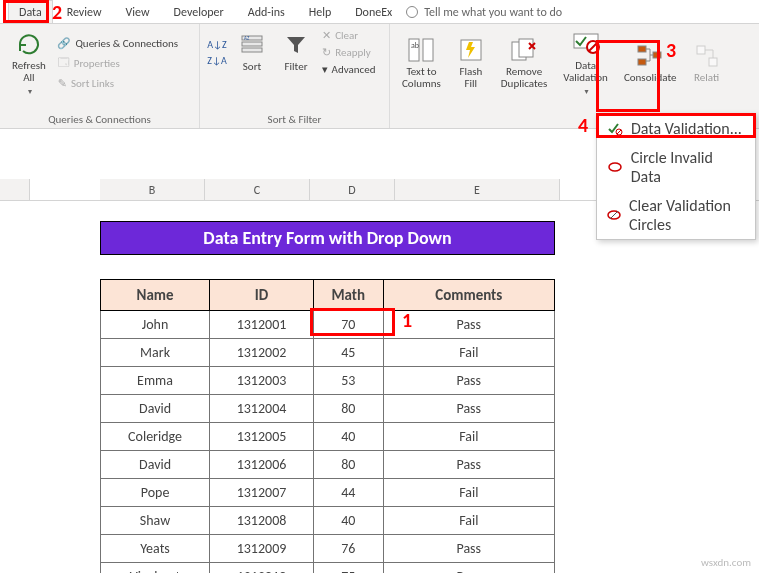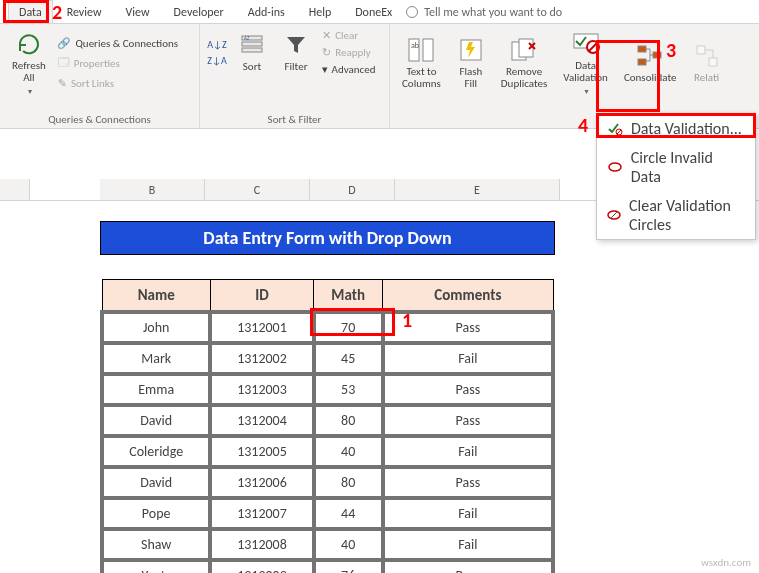--- a/index.html
+++ b/index.html
@@ -26,24 +26,24 @@
 
   
   .colheadrow { display:flex; height:22px; border-bottom:1px solid #d4d4d4; background:#fff; margin-top:50px;}
   .rowhead-spacer { width:30px; border-right:1px solid #d4d4d4; background:#f3f2f1;}
   .colhead { width:105px; text-align:center; font-size:12px; color:#555; border-right:1px solid #d4d4d4; line-height:22px; background:#f3f2f1;}
   .colhead.D { width:85px; }
   .colhead.E { width:165px; }
 
   
   .sheet { position:relative; padding:20px 0 0 100px; }
-  .title-bar { background:#1d4ed8; color:#fff; font-weight:bold; font-size:18px; height:34px; display:flex; align-items:center; justify-content:center; width:455px; border:1px solid #000;}
+  .title-bar { background:#6d28d9; color:#fff; font-weight:bold; font-size:18px; height:34px; display:flex; align-items:center; justify-content:center; width:455px; border:1px solid #000;}
   .datatable { margin-top:24px; border-collapse:collapse; width:455px;}
   .datatable th { background:#fce4d6; font-weight:bold; font-size:15px; border:1px solid #000; padding:6px 4px; }
-  .datatable td { border:4px solid #737373; text-align:center; padding:5px 10px; font-size:14px; }
+  .datatable td { border:1px solid #737373; text-align:center; padding:5px 10px; font-size:14px; }
   .col-name{width:105px;} .col-id{width:100px;} .col-math{width:67px;} .col-com{width:165px;}
 
   
   .hl-red { position:absolute; border:3px solid #ff0000; pointer-events:none; }
   .num-red { position:absolute; color:#ff0000; font-size:20px; font-weight:bold; }
 
   
   .dv-menu { position:absolute; background:#fff; border:1px solid #c6c6c6; box-shadow:2px 2px 6px rgba(0,0,0,.2); width:160px; }
   .dv-menu .mi { display:flex; align-items:center; gap:8px; padding:5px 10px; font-size:16px; cursor:pointer;}
   .mi-icon{width:16px;height:16px;display:flex;align-items:center;justify-content:center;}

